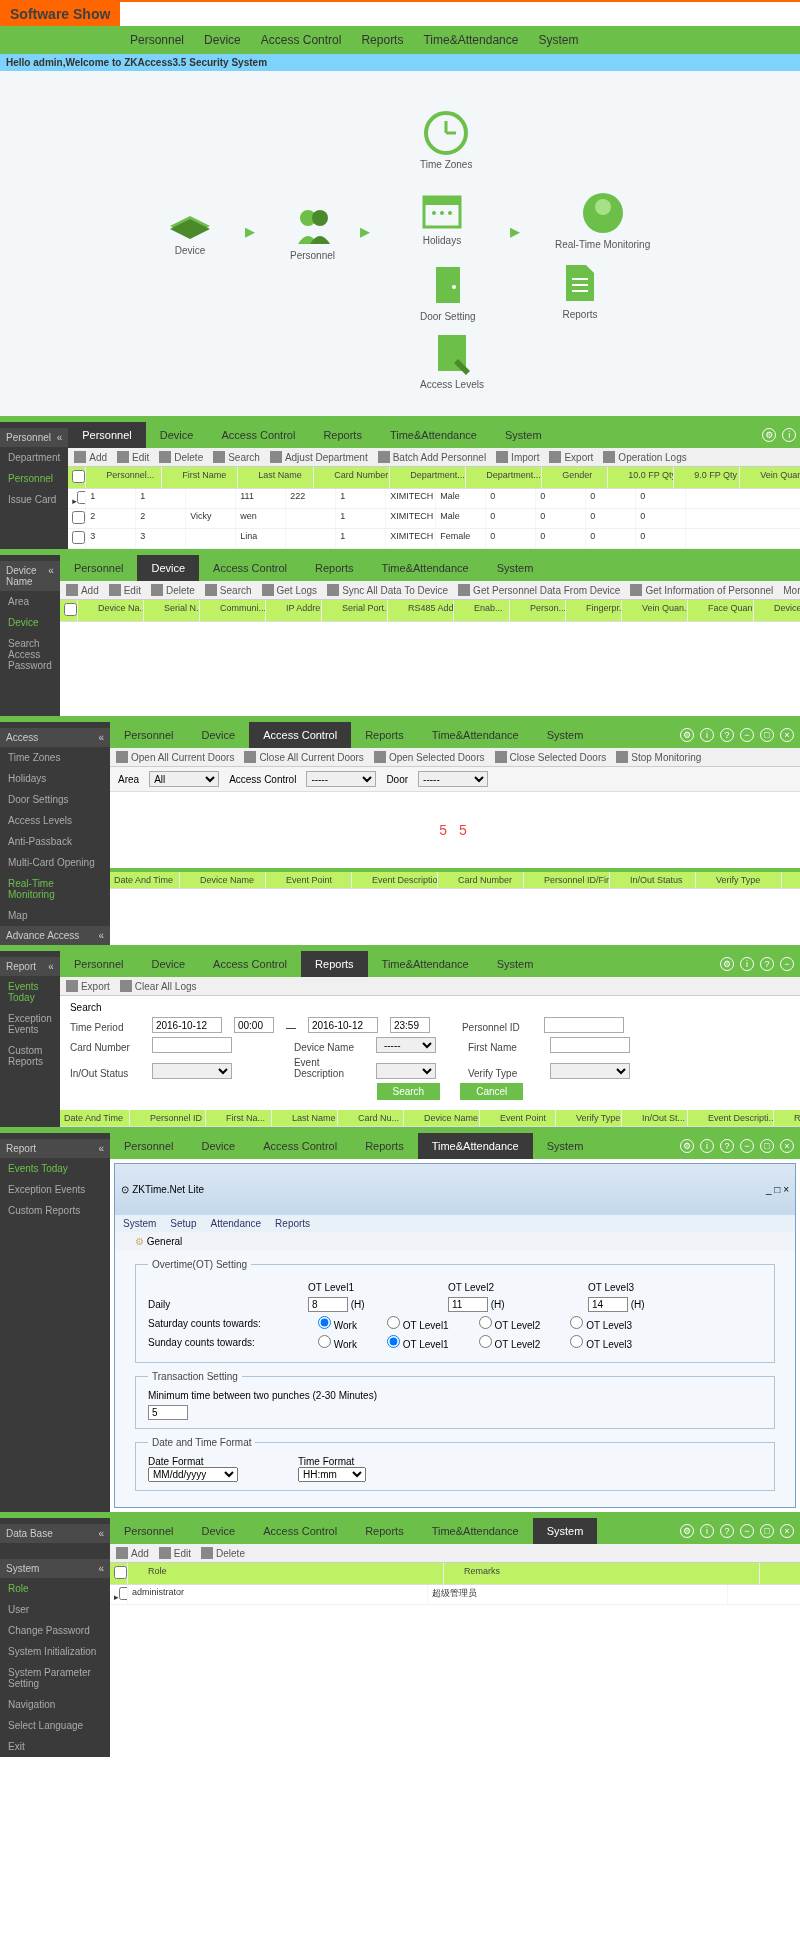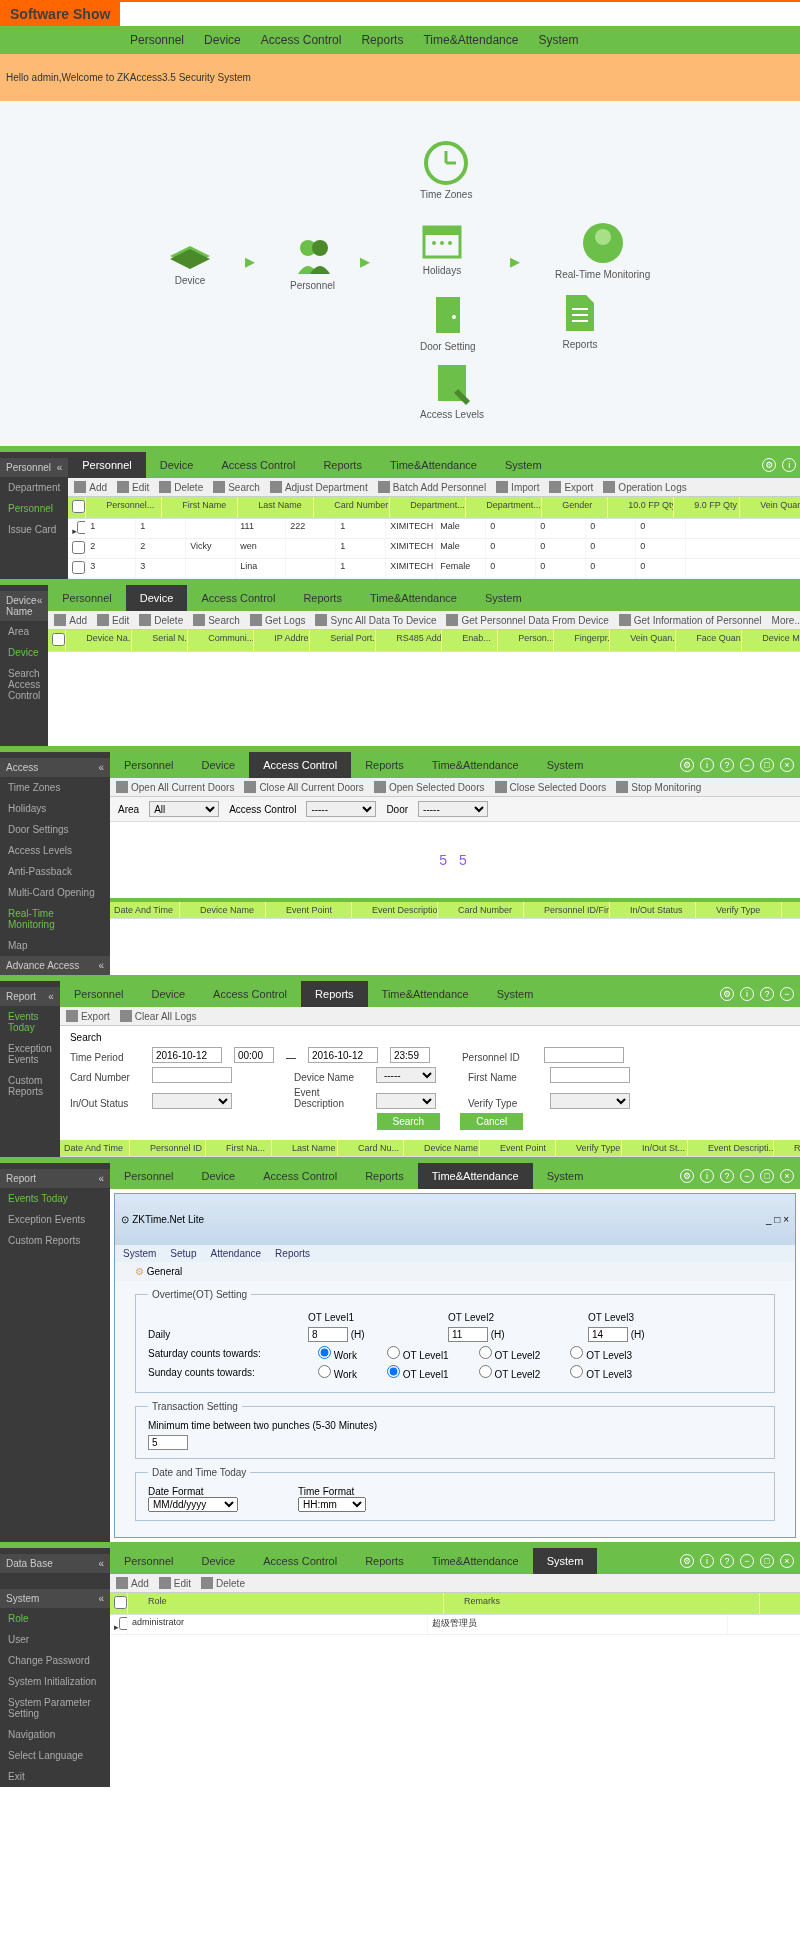--- a/index.html
+++ b/index.html
@@ -1,21 +1,21 @@
 <!DOCTYPE html>
 <html><head>
 <meta charset="utf-8">
 <style>
 * { margin: 0; padding: 0; box-sizing: border-box; font-family: Arial, sans-serif; }
 body { background: #fff; width: 800px; }
 .badge { background: #ff6600; color: #404040; padding: 4px 10px; font-weight: bold; font-size: 14px; display: inline-block; }
 .top-border { border-top: 2px solid #ff6600; }
 .green-bar { background: #6cc04a; height: 28px; display: flex; align-items: center; padding-left: 130px; gap: 20px; }
 .green-bar a { color: #333; font-size: 12px; text-decoration: none; }
-.welcome { background: #fdba74; padding: 18px 6px; font-size: 10px; color: #333; }
+.welcome { background: #7dd3fc; padding: 3px 6px; font-size: 10px; color: #333; font-weight: bold; }
 .hero { background: #f4f7fa; height: 345px; position: relative; }
 .hero-item { position: absolute; text-align: center; font-size: 10px; color: #555; }
 .hero-item svg { display: block; margin: 0 auto 4px; }
 .arrow { position: absolute; color: #6cc04a; font-size: 20px; }
 
 .panel { display: flex; border-top: 6px solid #6cc04a; }
 .sidebar { width: 110px; background: #3a3a3a; min-height: 100px; padding-top: 6px; }
 .side-head { background: #4a4a4a; color: #ccc; font-size: 10px; padding: 4px 6px; display: flex; justify-content: space-between; }
 .side-item { color: #aaa; font-size: 10px; padding: 5px 8px; cursor: pointer; }
 .side-item.active { color: #6cc04a; }
@@ -49,21 +49,21 @@
 .zkwin-menu { display: flex; gap: 14px; padding: 3px 8px; color: #336; }
 .zkwin-body { background: #f4f8fc; padding: 8px 20px; }
 .fieldset { border: 1px solid #b0c4d8; padding: 8px 12px; margin-bottom: 8px; font-size: 10px; }
 .fieldset legend { padding: 0 4px; color: #444; }
 .ot-row { display: flex; gap: 40px; margin: 4px 0; align-items: center; }
 .ot-row .lbl { width: 120px; }
 .spin { width: 40px; border: 1px solid #888; padding: 1px 3px; font-size: 10px; }
 .radio-row { display: flex; gap: 30px; margin: 4px 0; align-items: center; }
 .radio-row .lbl { width: 140px; }
 
-.big-num { text-align: center; font-size: 14px; color: #8b5cf6; padding: 30px 0; letter-spacing: 4px; }
+.big-num { text-align: center; font-size: 14px; color: #ef4444; padding: 30px 0; letter-spacing: 4px; }
 .filter-row { background: #f5f5f5; padding: 4px 8px; font-size: 10px; display: flex; gap: 10px; align-items: center; border-bottom: 1px solid #ddd; }
 .filter-row select { font-size: 10px; border: 1px solid #aaa; height: 16px; }
 </style>
 </head>
 <body>
 
 <div class="top-border"><span class="badge">Software Show</span></div>
 
 <div class="green-bar">
   <a>Personnel</a>
@@ -275,21 +275,21 @@
 </div>
 
 <div class="panel">
   <div class="sidebar">
     <div class="side-head">
         <span>Device Name</span>
         <span>«</span>
       </div>
     <div class="side-item">Area</div>
     <div class="side-item active">Device</div>
-    <div class="side-item">Search Access Control</div>
+    <div class="side-item">Search Access Password</div>
     <div style="height:40px"></div>
   </div>
   <div class="content">
     <div class="menu-bar">
       <div class="tab">Personnel</div>
       <div class="tab dark">Device</div>
       <div class="tab">Access Control</div>
       <div class="tab">Reports</div>
       <div class="tab">Time&amp;Attendance</div>
       <div class="tab">System</div>
@@ -590,25 +590,25 @@
           </div>
           <div class="radio-row">
             <span class="lbl">Sunday counts towards:</span>
             <label><input type="radio" name="sun" style=""> <span>Work</span></label>
             <label><input type="radio" name="sun" checked="" style=""> <span>OT Level1</span></label>
             <label><input type="radio" name="sun" style=""> <span>OT Level2</span></label>
             <label><input type="radio" name="sun" style=""> <span>OT Level3</span></label>
           </div>
         </fieldset>
         <fieldset class="fieldset"><legend>Transaction Setting</legend>
-          <div>Minimum time between two punches (5-30 Minutes)</div>
+          <div>Minimum time between two punches (2-30 Minutes)</div>
           <input class="spin" style="margin-top: 4px;" value="5">
         </fieldset>
         <fieldset class="fieldset">
-            <legend>Date and Time Today</legend>
+            <legend>Date and Time Format</legend>
           <div style="display:flex;gap:60px">
             <div><div>Date Format</div><select style="width:90px;font-size:10px"><option>MM/dd/yyyy</option></select></div>
             <div><div>Time Format</div><select style="width:68px;font-size:10px"><option>HH:mm</option></select></div>
           </div>
         </fieldset>
       </div>
     </div>
   </div>
 </div>
 

